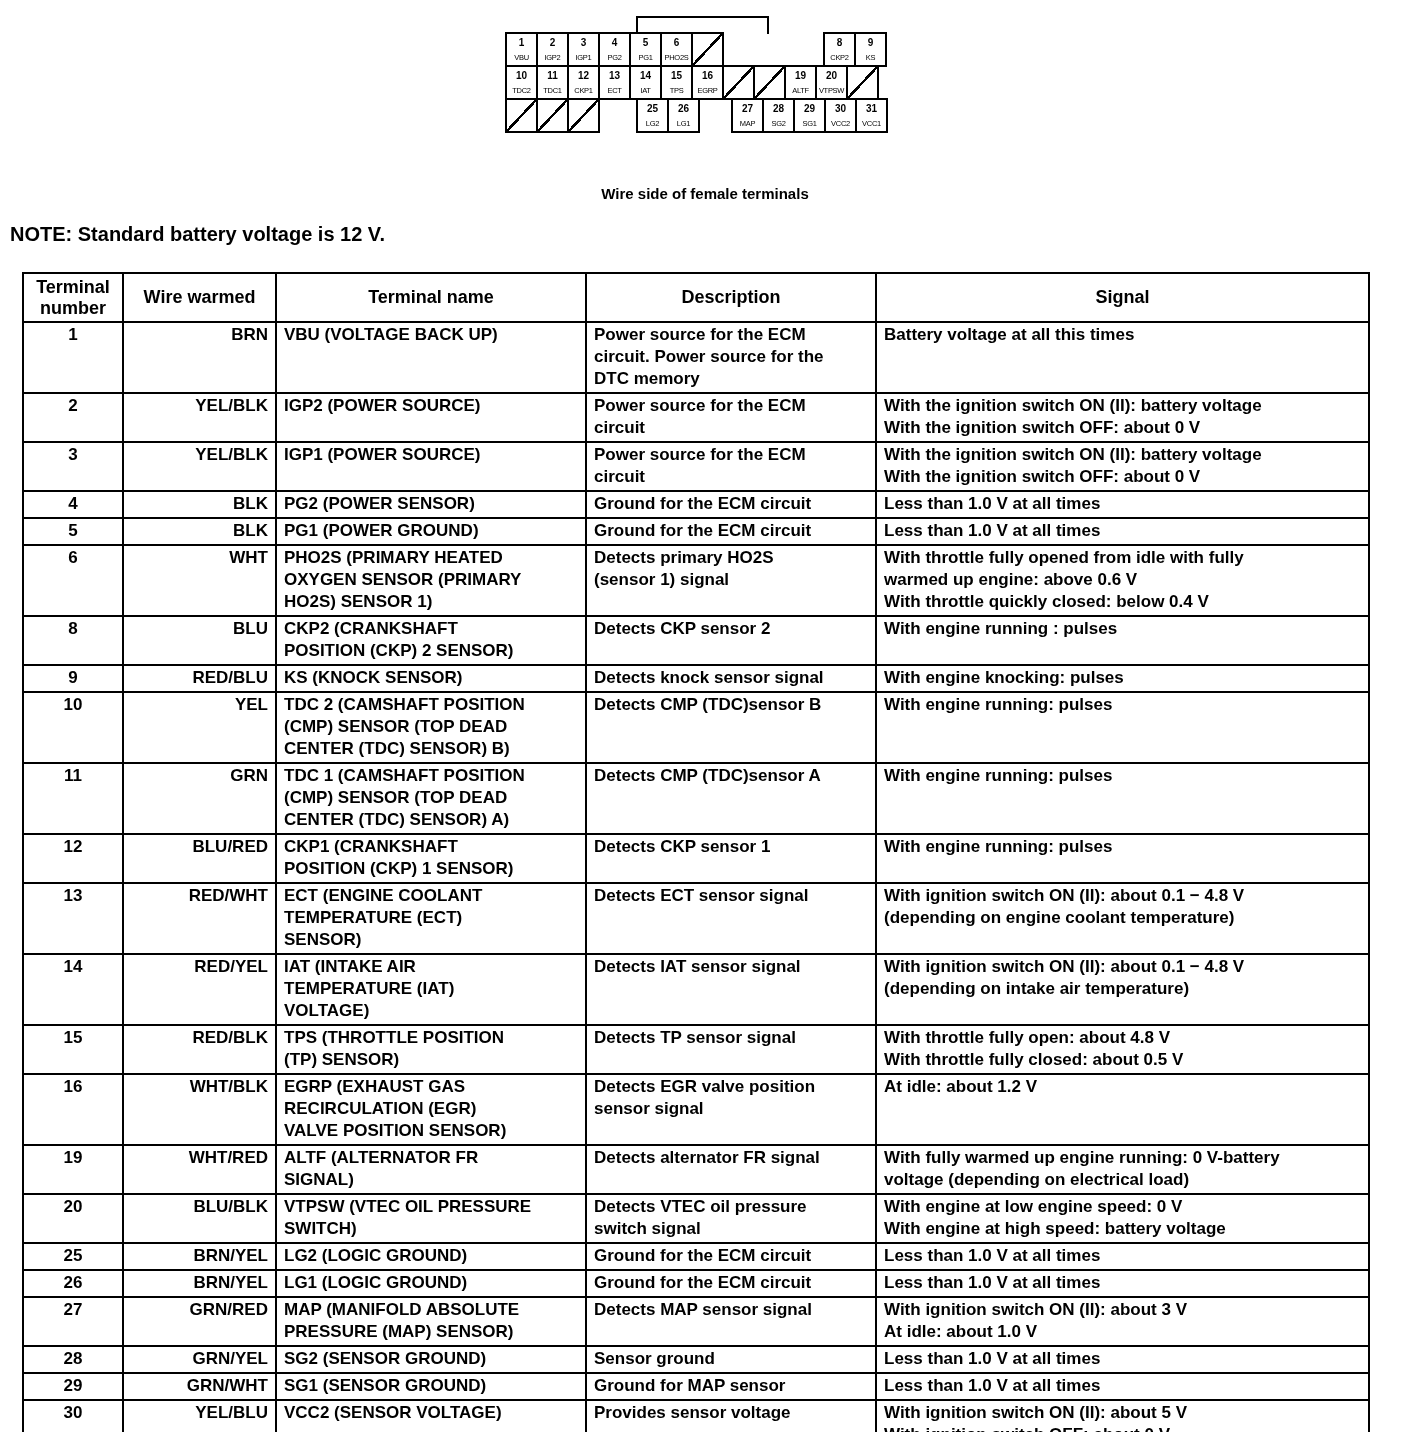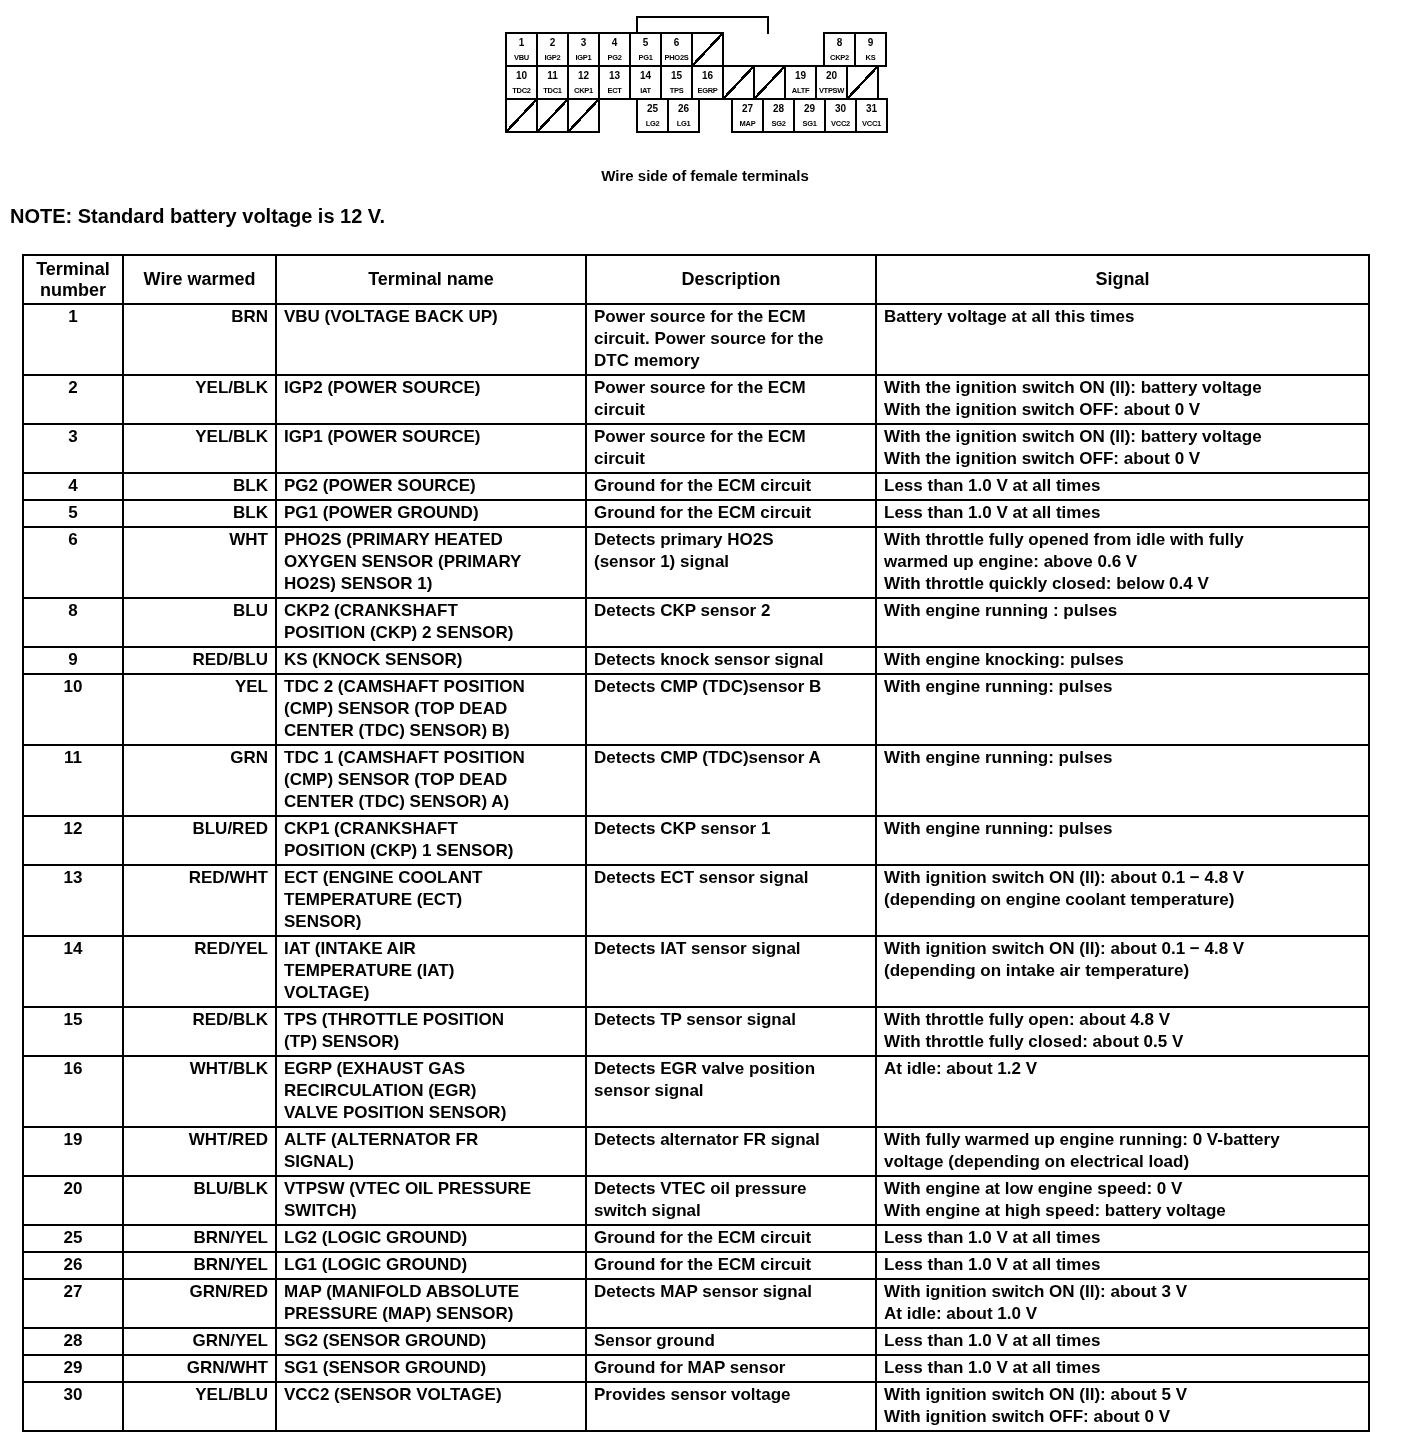--- a/index.html
+++ b/index.html
@@ -40,30 +40,30 @@
     display: flex;
     flex-direction: column;
     align-items: center;
     justify-content: center;
     line-height: 1;
     position: relative;
     z-index: 1;
   }
   .conn-cell + .conn-cell { margin-left: -2px; }
   .conn-cell .cnum { font-size: 10px; font-weight: 700; }
-  .conn-cell .clbl { font-size: 7.5px; font-weight: 700; margin-top: 6px; letter-spacing: -0.3px; }
+  .conn-cell .clbl { font-size: 7.5px; font-weight: 400; margin-top: 6px; letter-spacing: -0.3px; }
   .conn-cell.hatch {
     background: linear-gradient(to bottom right, #fff 47%, #000 47%, #000 53%, #fff 53%);
   }
   .conn-gap { height: 35px; }
   .conn-caption {
     text-align: center;
     font-size: 15px;
     font-weight: 600;
-    margin-top: 34px;
+    margin-top: 52px;
     white-space: nowrap;
   }
   
   .note {
     margin: 21px 0 0 10px;
     font-size: 20px;
     font-weight: 600;
   }
   
   table.pinout {
@@ -263,21 +263,21 @@
         <td class="col-wire">YEL/BLK</td>
         <td class="col-name">IGP1 (POWER SOURCE)</td>
         <td class="col-description">Power source for the ECM
 circuit</td>
         <td class="col-signal">With the ignition switch ON (II): battery voltage
 With the ignition switch OFF: about 0 V</td>
       </tr>
       <tr>
         <td class="col-terminal">4</td>
         <td class="col-wire">BLK</td>
-        <td class="col-name">PG2 (POWER SOURCE)</td>
+        <td class="col-name">PG2 (POWER SENSOR)</td>
         <td class="col-description">Ground for the ECM circuit</td>
         <td class="col-signal">Less than 1.0 V at all times</td>
       </tr>
       <tr>
         <td class="col-terminal">5</td>
         <td class="col-wire">BLK</td>
         <td class="col-name">PG1 (POWER GROUND)</td>
         <td class="col-description">Ground for the ECM circuit</td>
         <td class="col-signal">Less than 1.0 V at all times</td>
       </tr>

